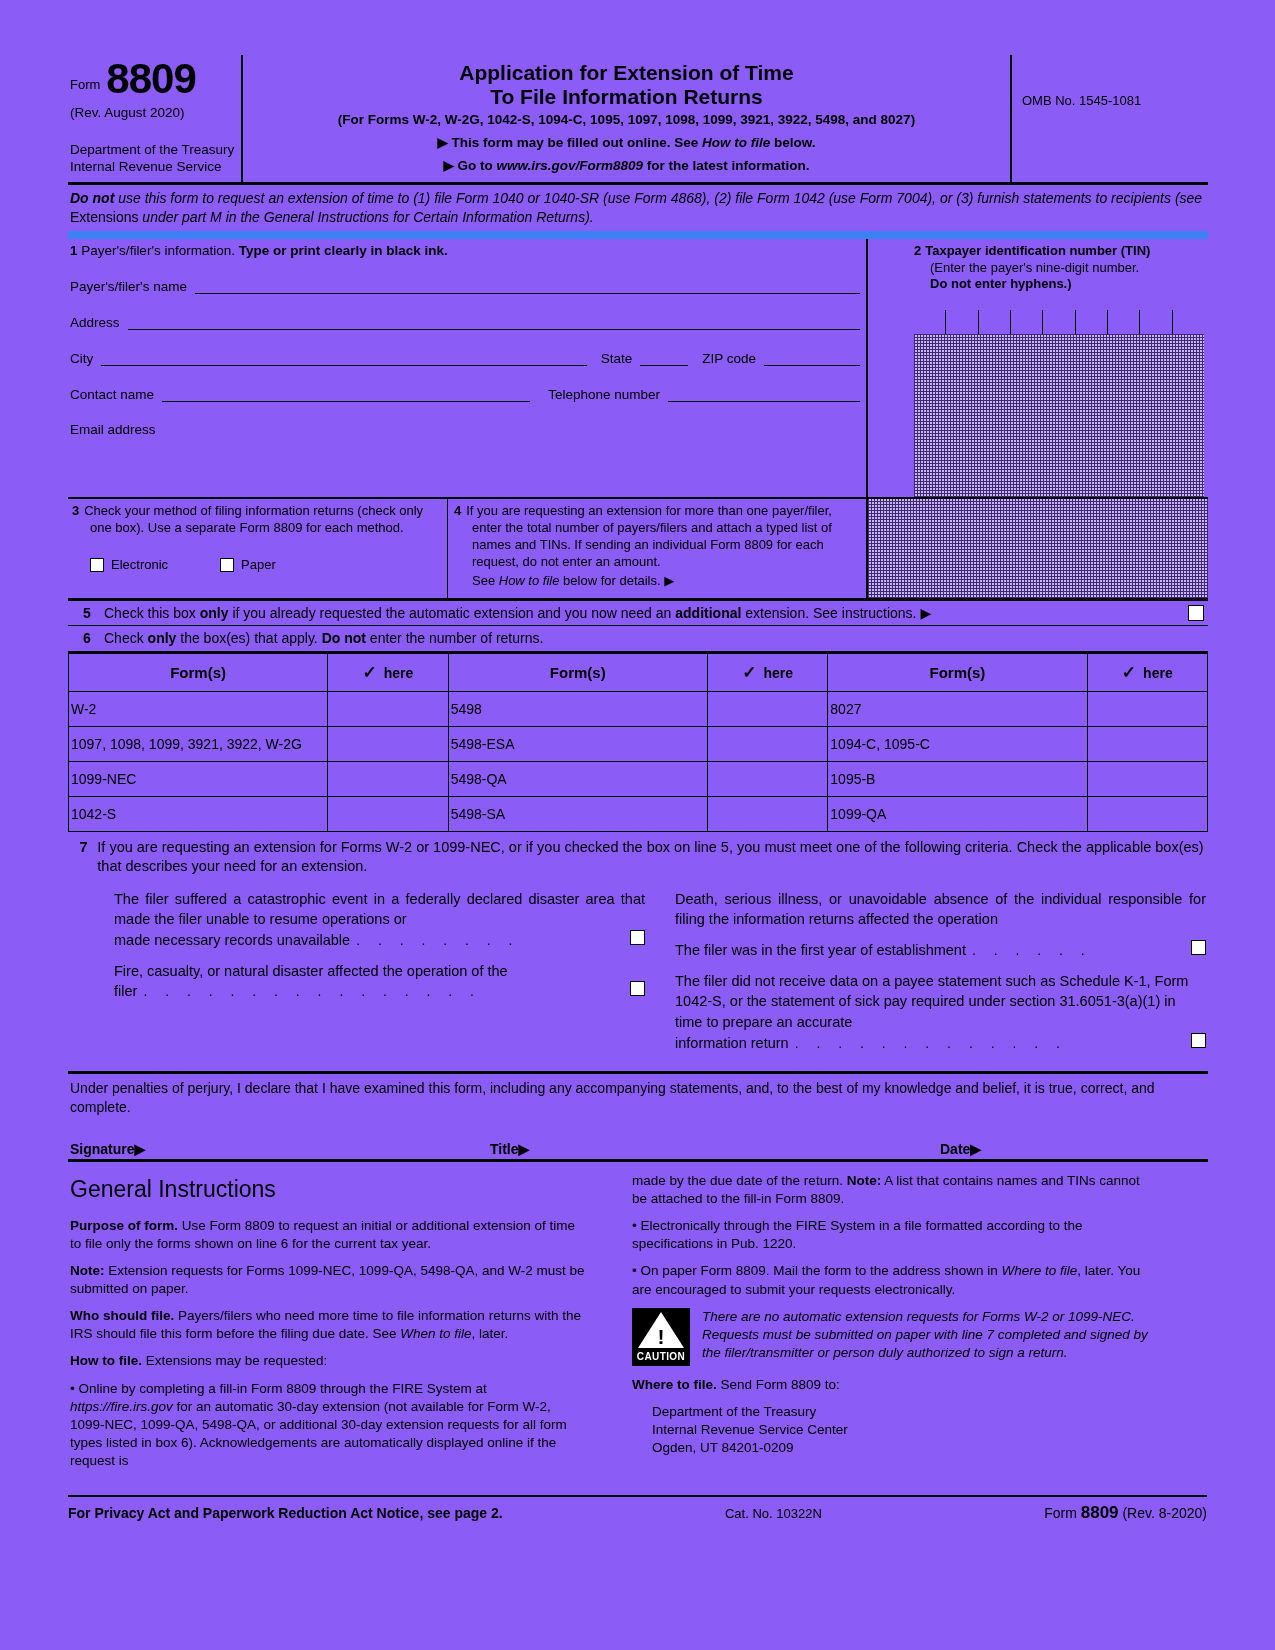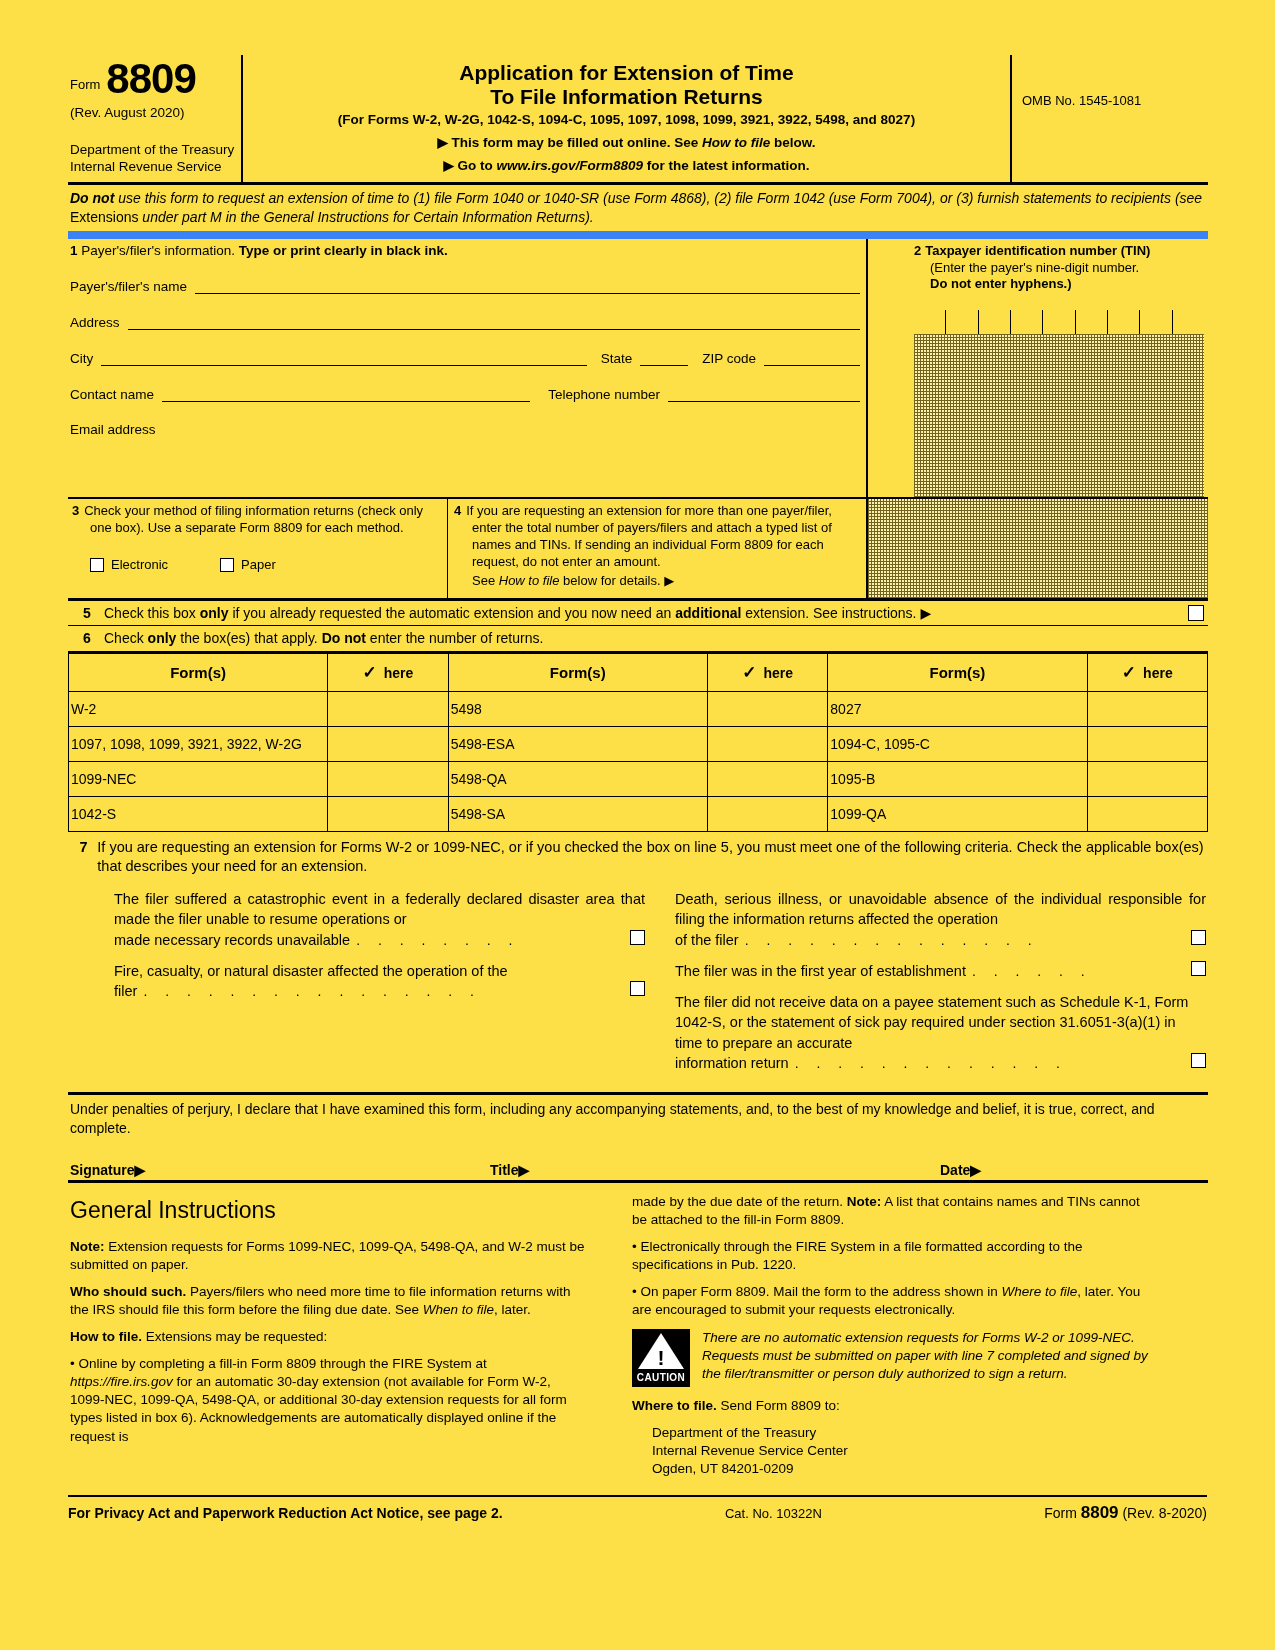--- a/index.html
+++ b/index.html
@@ -8,21 +8,21 @@
     background: #ffffff;
   }
   body {
     font-family: "Liberation Sans", sans-serif;
     color: #000000;
   }
   .page {
     width: 1275px;
     height: 1650px;
     position: relative;
-    background: #fde047;
+    background: #8b5cf6;
     box-sizing: border-box;
     padding: 0;
     overflow: hidden;
   }
   .sheet {
     position: absolute;
     left: 68px;
     top: 55px;
     width: 1140px;
   }
@@ -543,25 +543,20 @@
               <span class="txt">filer</span>
               <span class="dots">. . . . . . . . . . . . . . . .</span>
               <span class="l7-box"></span>
             </div>
           </div>
         </div>
 
         <div class="l7-col">
           <div class="l7-item">
             <div class="just">Death, serious illness, or unavoidable absence of the individual responsible for filing the information returns affected the operation</div>
-            <div class="lastline">
-              <span class="txt">of the filer</span>
-              <span class="dots">. . . . . . . . . . . . . .</span>
-              <span class="l7-box"></span>
-            </div>
           </div>
 
           <div class="l7-item">
             <div class="lastline">
               <span class="txt">The filer was in the first year of establishment</span>
               <span class="dots">. . . . . .</span>
               <span class="l7-box"></span>
             </div>
           </div>
 
@@ -591,24 +586,25 @@
       <span class="seg sig-c">
         <span>Date </span>
           <span>▶</span>
       </span>
     </div>
 
     <div class="instr">
       <div class="icol">
         <div class="gi-title">General Instructions</div>
 
+        <p><span class="b">Purpose of form.</span><span> Use Form 8809 to request an initial or additional extension of time to file only the forms shown on line 6 for the current tax year.</span></p>
 
         <p><span class="b">Note:</span><span> Extension requests for Forms 1099-NEC, 1099-QA, 5498-QA, and W-2 must be submitted on paper.</span></p>
 
-        <p><span class="b">Who should such.</span><span> Payers/filers who need more time to file information returns with the IRS should file this form before the filing due date. See </span><span class="i">When to file</span><span>, later.</span></p>
+        <p><span class="b">Who should file.</span><span> Payers/filers who need more time to file information returns with the IRS should file this form before the filing due date. See </span><span class="i">When to file</span><span>, later.</span></p>
 
         <p><span class="b">How to file.</span><span> Extensions may be requested:</span></p>
 
         <p><span>• Online by completing a fill-in Form 8809 through the FIRE System at </span><span class="i">https://fire.irs.gov</span><span> for an automatic 30-day extension (not available for Form W-2, 1099-NEC, 1099-QA, 5498-QA, or additional 30-day extension requests for all form types listed in box 6). Acknowledgements are automatically displayed online if the request is</span></p>
       </div>
 
       <div class="icol">
         <p><span>made by the due date of the return. </span><span class="b">Note:</span><span> A list that contains names and TINs cannot be attached to the fill-in Form 8809.</span></p>
 
         <p>• Electronically through the FIRE System in a file formatted according to the specifications in Pub. 1220.</p>

